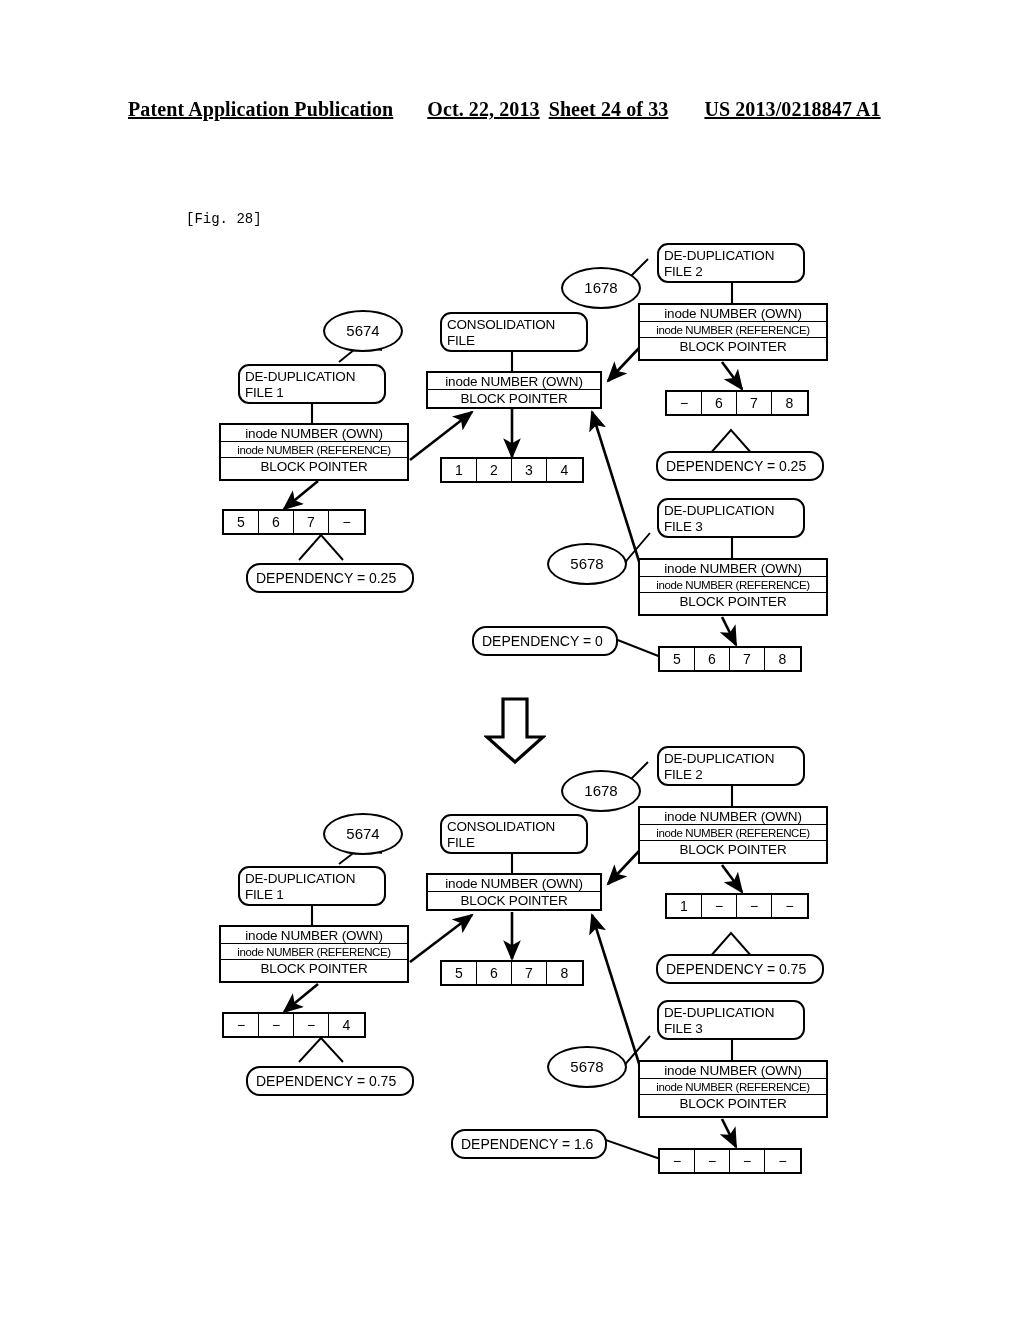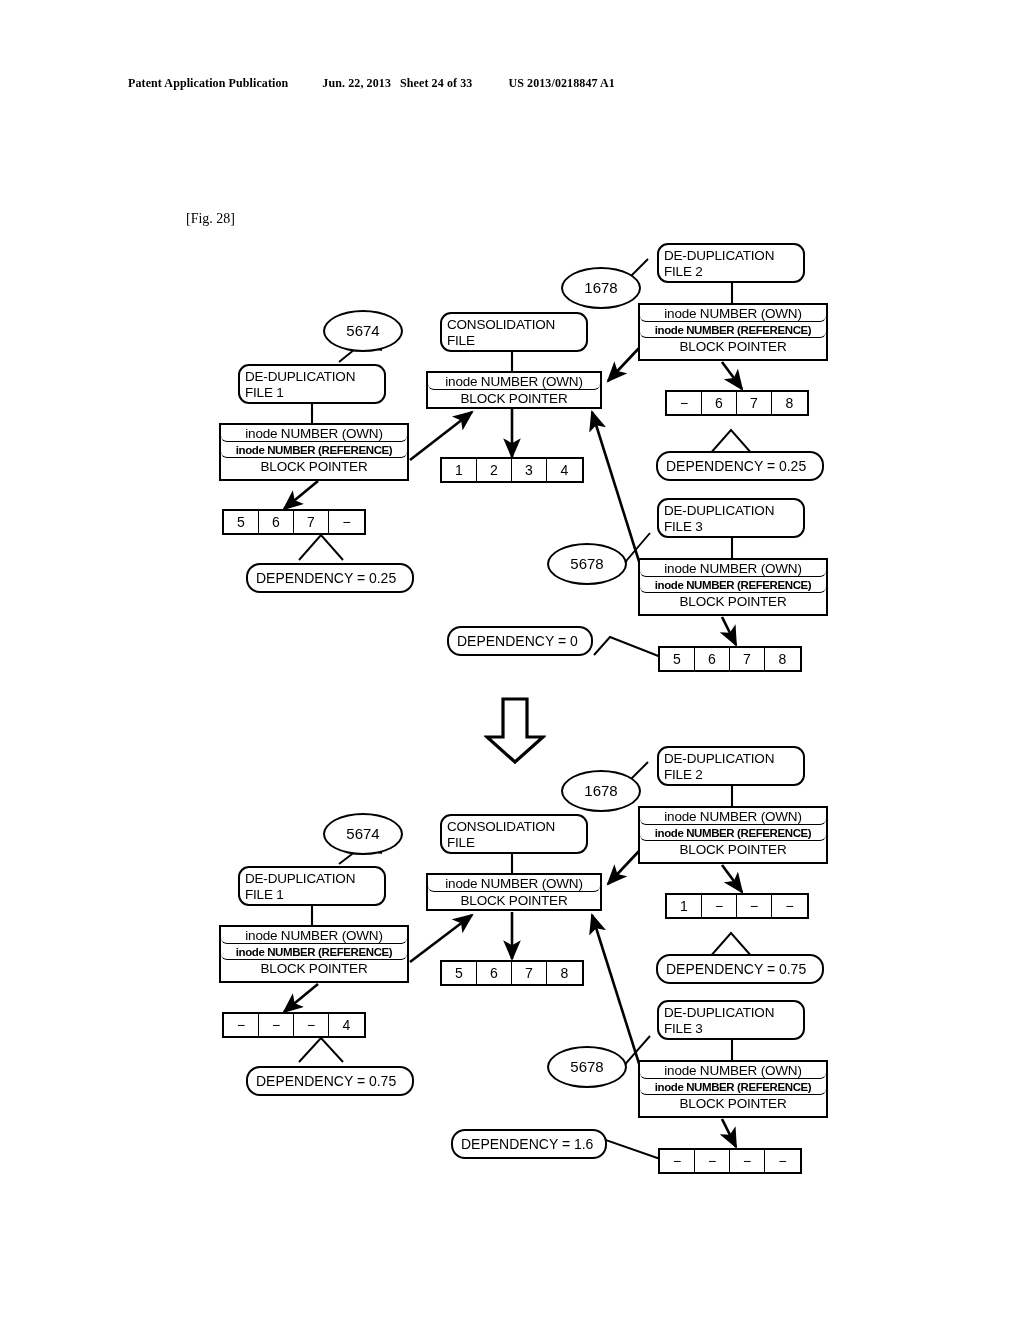--- a/index.html
+++ b/index.html
@@ -13,44 +13,45 @@
     height: 1320px;
     position: relative;
     font-family: "Liberation Sans", sans-serif;
     color: #000000;
     overflow: hidden;
   }
 
   
   #page-header {
     position: absolute;
-    top: 76px;
+    top: 98px;
     left: 128px;
     width: 768px;
     height: 26px;
     font-family: "Liberation Serif", serif;
     font-weight: bold;
-    font-size: 12px;
+    font-size: 20px;
     letter-spacing: 0.1px;
     white-space: nowrap;
     display: flex;
     align-items: baseline;
+    text-decoration: underline;
   }
   #page-header .h-pub   { }
   #page-header .h-date  { margin-left: 34px; }
   #page-header .h-sheet { margin-left: 9px; }
   #page-header .h-num   { margin-left: 36px; }
 
   
   #fig-label {
     position: absolute;
     left: 186px;
     top: 211px;
     font-size: 14px;
-    font-family: Liberation Serif, serif;
+    font-family: Liberation Mono, monospace;
     white-space: nowrap;
   }
 
   
   #connectors {
     position: absolute;
     left: 0;
     top: 0;
     width: 1024px;
     height: 1320px;
@@ -79,36 +80,34 @@
   .inode-box {
     border: 2px solid #000;
     background: #fff;
   }
   .inode-box .row {
     box-sizing: border-box;
     border-bottom: 1.5px solid #000;
     text-align: center;
     white-space: nowrap;
     overflow: hidden;
-    border-radius: 6px;
   }
   .inode-box .row:last-child { border-bottom: none; }
   .inode-box .row.r-own,
   .inode-box .row.r-blk {
     font-size: 13.5px;
     line-height: 17px;
     height: 17px;
     letter-spacing: -0.2px;
   }
   .inode-box .row.r-ref {
     font-size: 11.5px;
     line-height: 16px;
     height: 16px;
     letter-spacing: -0.4px;
-    font-weight: bold;
   }
 
   
   .block-array {
     position: absolute;
     display: flex;
     box-sizing: border-box;
     border: 2px solid #000;
     background: #fff;
     height: 26px;
@@ -159,21 +158,21 @@
     top: 697px;
     width: 62px;
     height: 68px;
   }
 </style>
 </head>
 <body>
 
 <div id="page-header">
   <span class="h-pub">Patent Application Publication</span>
-  <span class="h-date">Jun. 22, 2013</span>
+  <span class="h-date">Oct. 22, 2013</span>
   <span class="h-sheet">Sheet 24 of 33</span>
   <span class="h-num">US 2013/0218847 A1</span>
 </div>
 
 <div id="fig-label">[Fig. 28]</div>
 
 <svg id="connectors" viewBox="0 0 1024 1320" xmlns="http://www.w3.org/2000/svg">
   <defs>
     <marker id="ah" markerWidth="9" markerHeight="9" refX="7.2" refY="3.4" orient="auto" markerUnits="strokeWidth">
       <path d="M0,0 L8,3.4 L0,6.8 L1.9,3.4 z" fill="#000"></path>
@@ -315,21 +314,21 @@
     <div class="row r-blk">BLOCK POINTER</div>
   </div>
 
   <div class="block-array" style="left:658px; top:646px;">
     <div class="cell">5</div>
     <div class="cell">6</div>
     <div class="cell">7</div>
     <div class="cell">8</div>
   </div>
 
-  <div class="dep-callout" style="left:447px; top:626px; width:146px;">DEPENDENCY = 0</div>
+  <div class="dep-callout" style="left:472px; top:626px; width:146px;">DEPENDENCY = 0</div>
 </div>
 
 <div>
 
   <div class="ref-bubble" style="left:323px; top:813px;">5674</div>
 
   <div class="node title-box" style="left:238px; top:866px; width:148px; height:40px;">DE-DUPLICATION
 FILE 1</div>
 
   <div class="node inode-box" style="left:219px; top:925px; width:190px; height:58px;">

